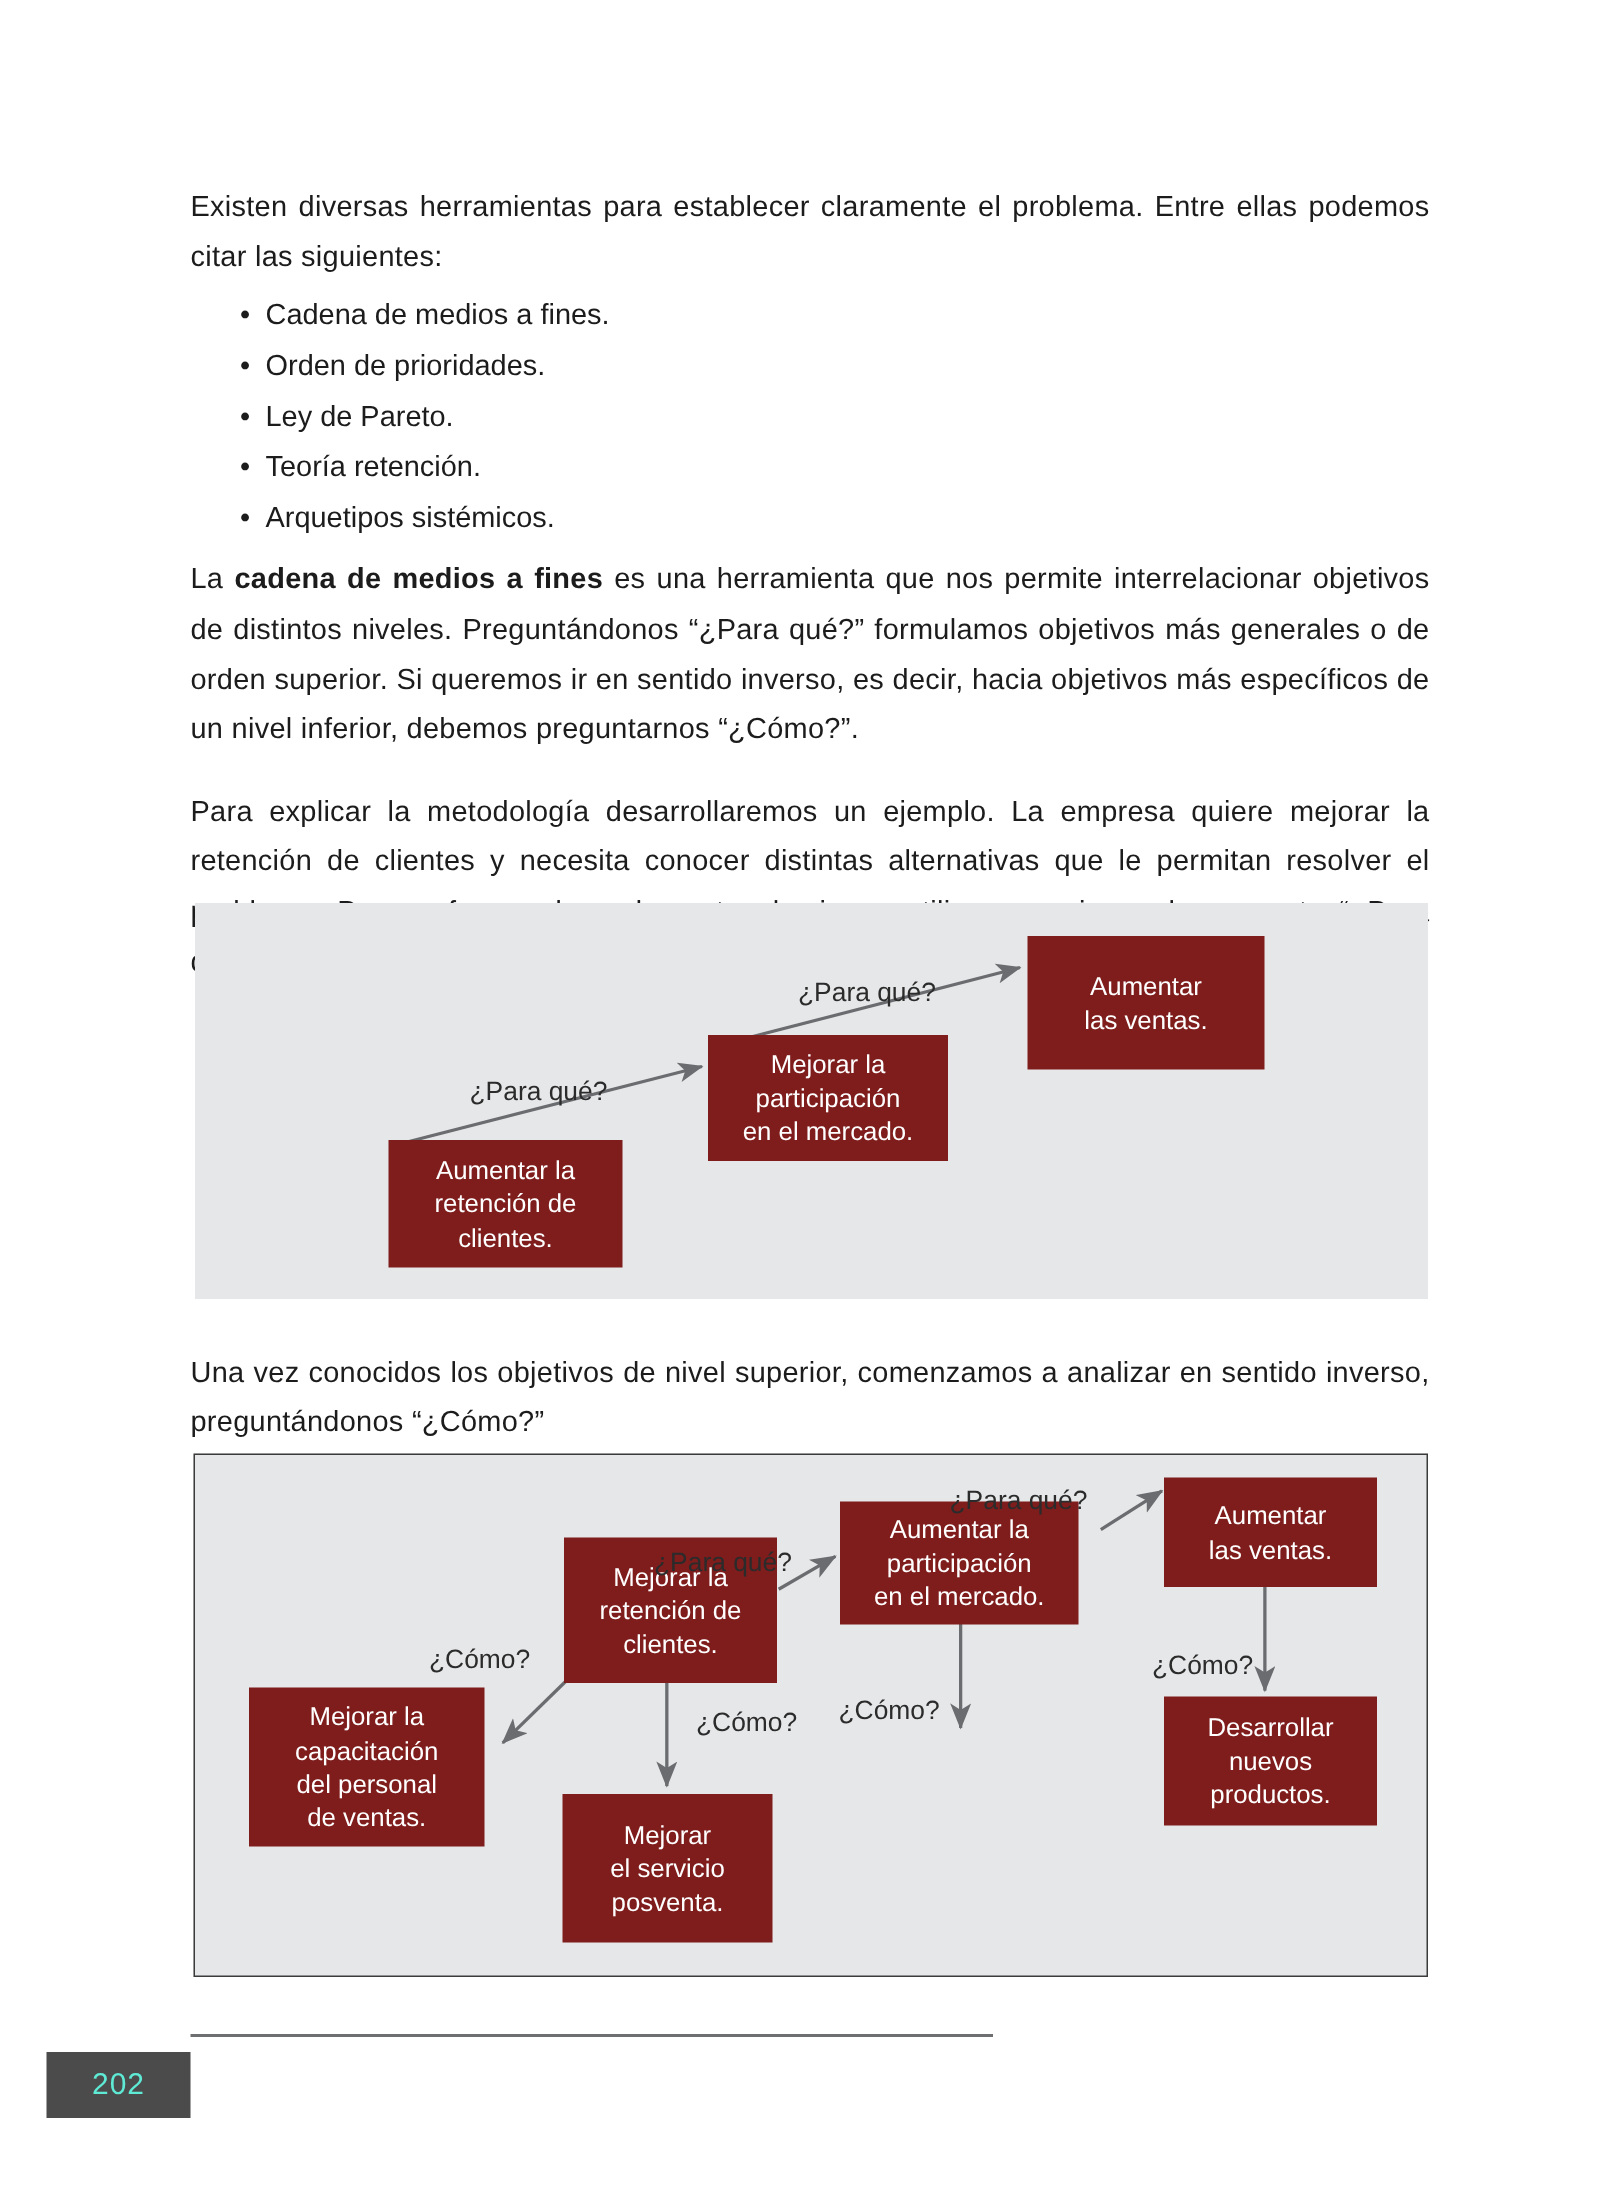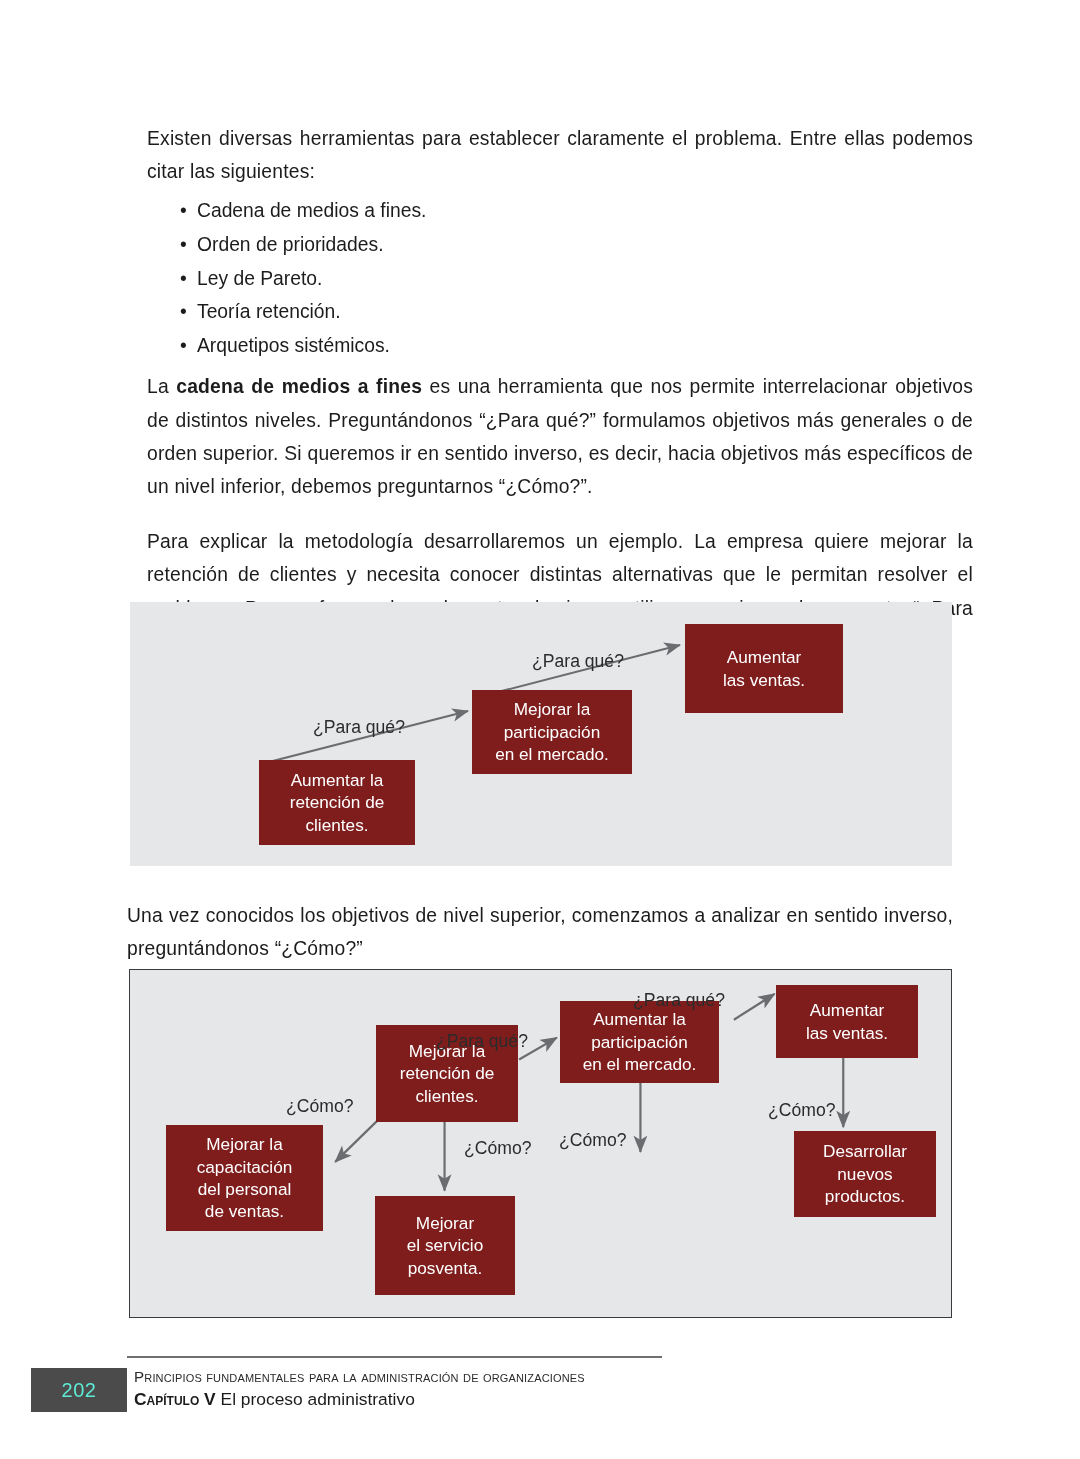--- a/index.html
+++ b/index.html
@@ -22,21 +22,20 @@
     width: 1080px;
     height: 1459px;
   }
 
   
   .content {
     position: absolute;
     left: 127px;
     top: 122px;
     width: 826px;
-    margin-left: 20px;
   }
   p.para {
     margin: 0 0 0 0;
     font-size: 19.3px;
     line-height: 33.2px;
     text-align: justify;
     color: #1c1c1c;
     letter-spacing: 0.01em;
   }
   p.para + p.para { margin-top: 22px; }
@@ -255,39 +254,35 @@
 posventa.</div>
 
     <div class="node" style="left:430px; top:31px; width:159px; height:82px;">Aumentar la
 participación
 en el mercado.</div>
 
 
     <div class="node" style="left:646px; top:15px; width:142px; height:73px;">Aumentar
 las ventas.</div>
 
-    <div class="node" style="left:664px; top:161px; width:142px; height:86px;">Desarrollar
+    <div class="node" style="left:646px; top:161px; width:142px; height:86px;">Desarrollar
 nuevos
 productos.</div>
 
     <div class="qlabel" style="left:156px; top:126px;">¿Cómo?</div>
 
     <div class="qlabel" style="left:306px; top:61px;">¿Para qué?</div>
 
     <div class="qlabel" style="left:503px; top:20px;">¿Para qué?</div>
 
     <div class="qlabel" style="left:334px; top:168px;">¿Cómo?</div>
 
     <div class="qlabel" style="left:429px; top:160px;">¿Cómo?</div>
 
     <div class="qlabel" style="left:638px; top:130px;">¿Cómo?</div>
   </div>
 
   <div class="footer-rule"></div>
 
   <div class="page-number-box">202</div>
 
-  <div class="footer-text">
-    <div class="footer-line1">Principios fundamentales para la administración de organizaciones</div>
-    <div class="footer-line2"><span class="chap">Capítulo</span> <span class="roman">V</span> <span>El proceso administrativo</span></div>
-  </div>
 
 </div>
 
 </body></html>

